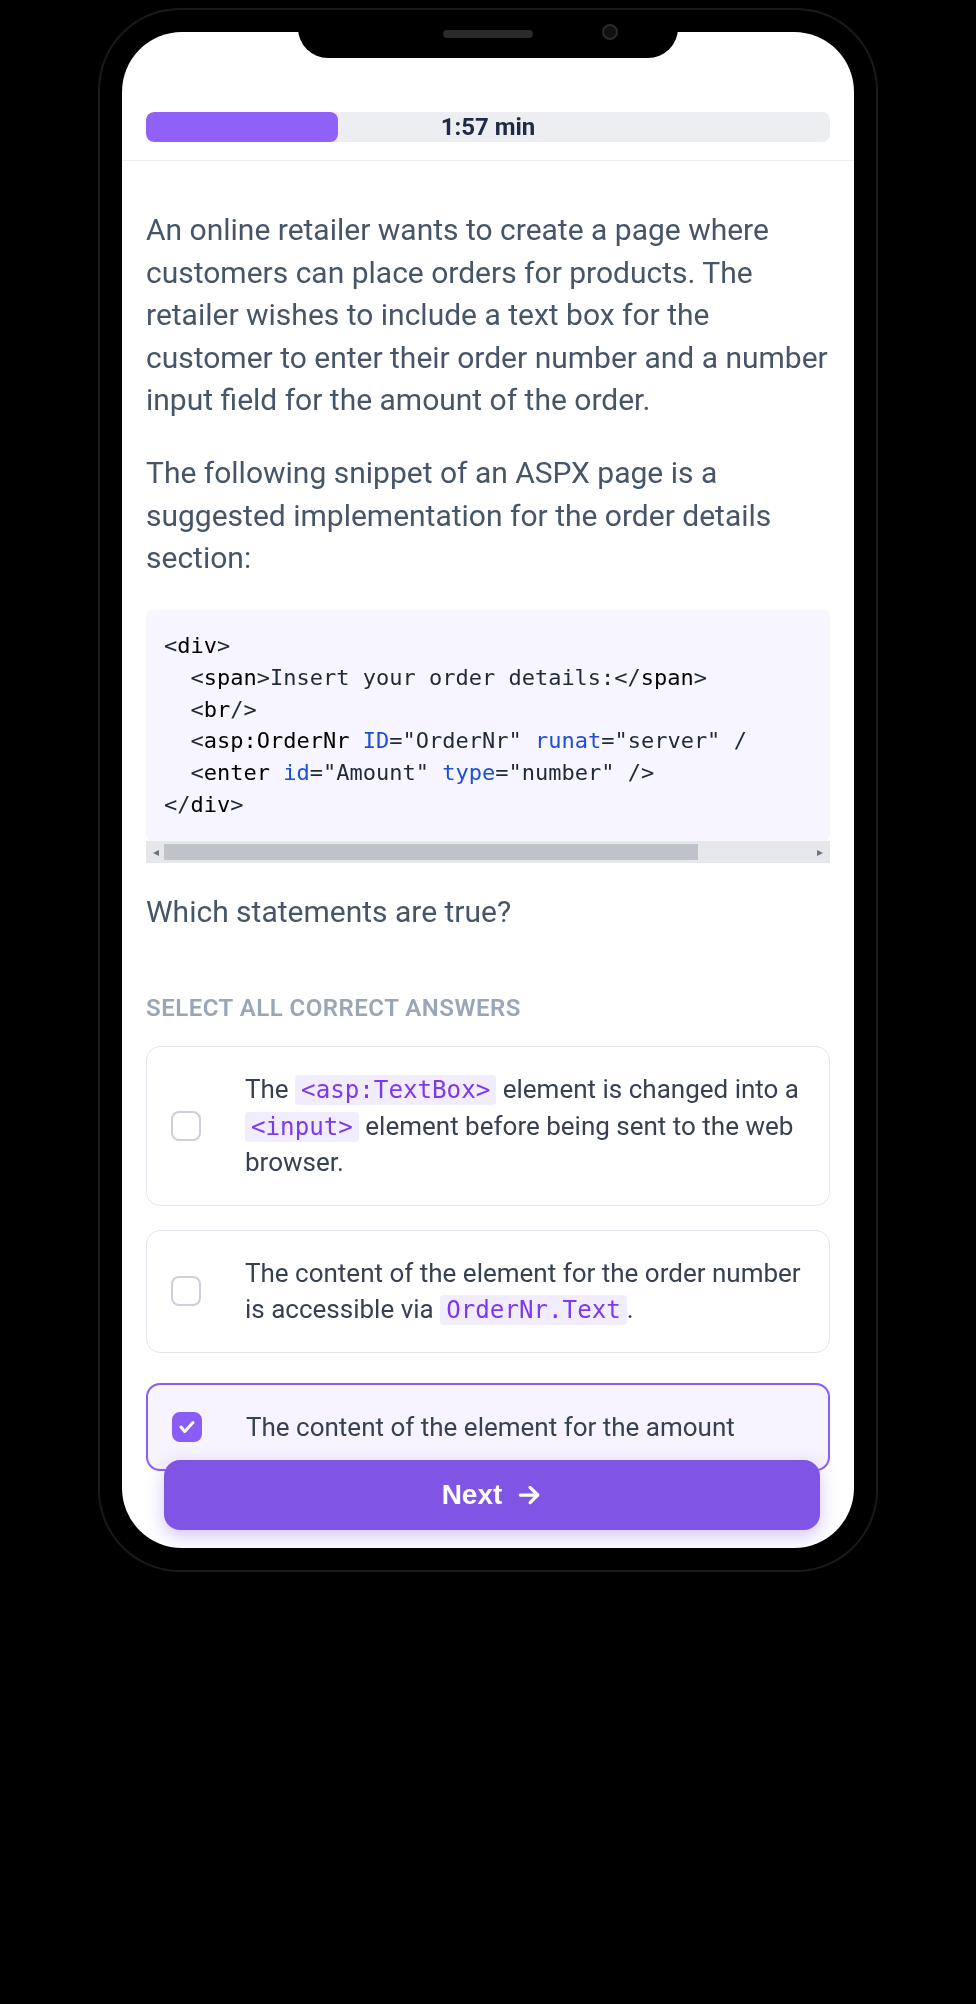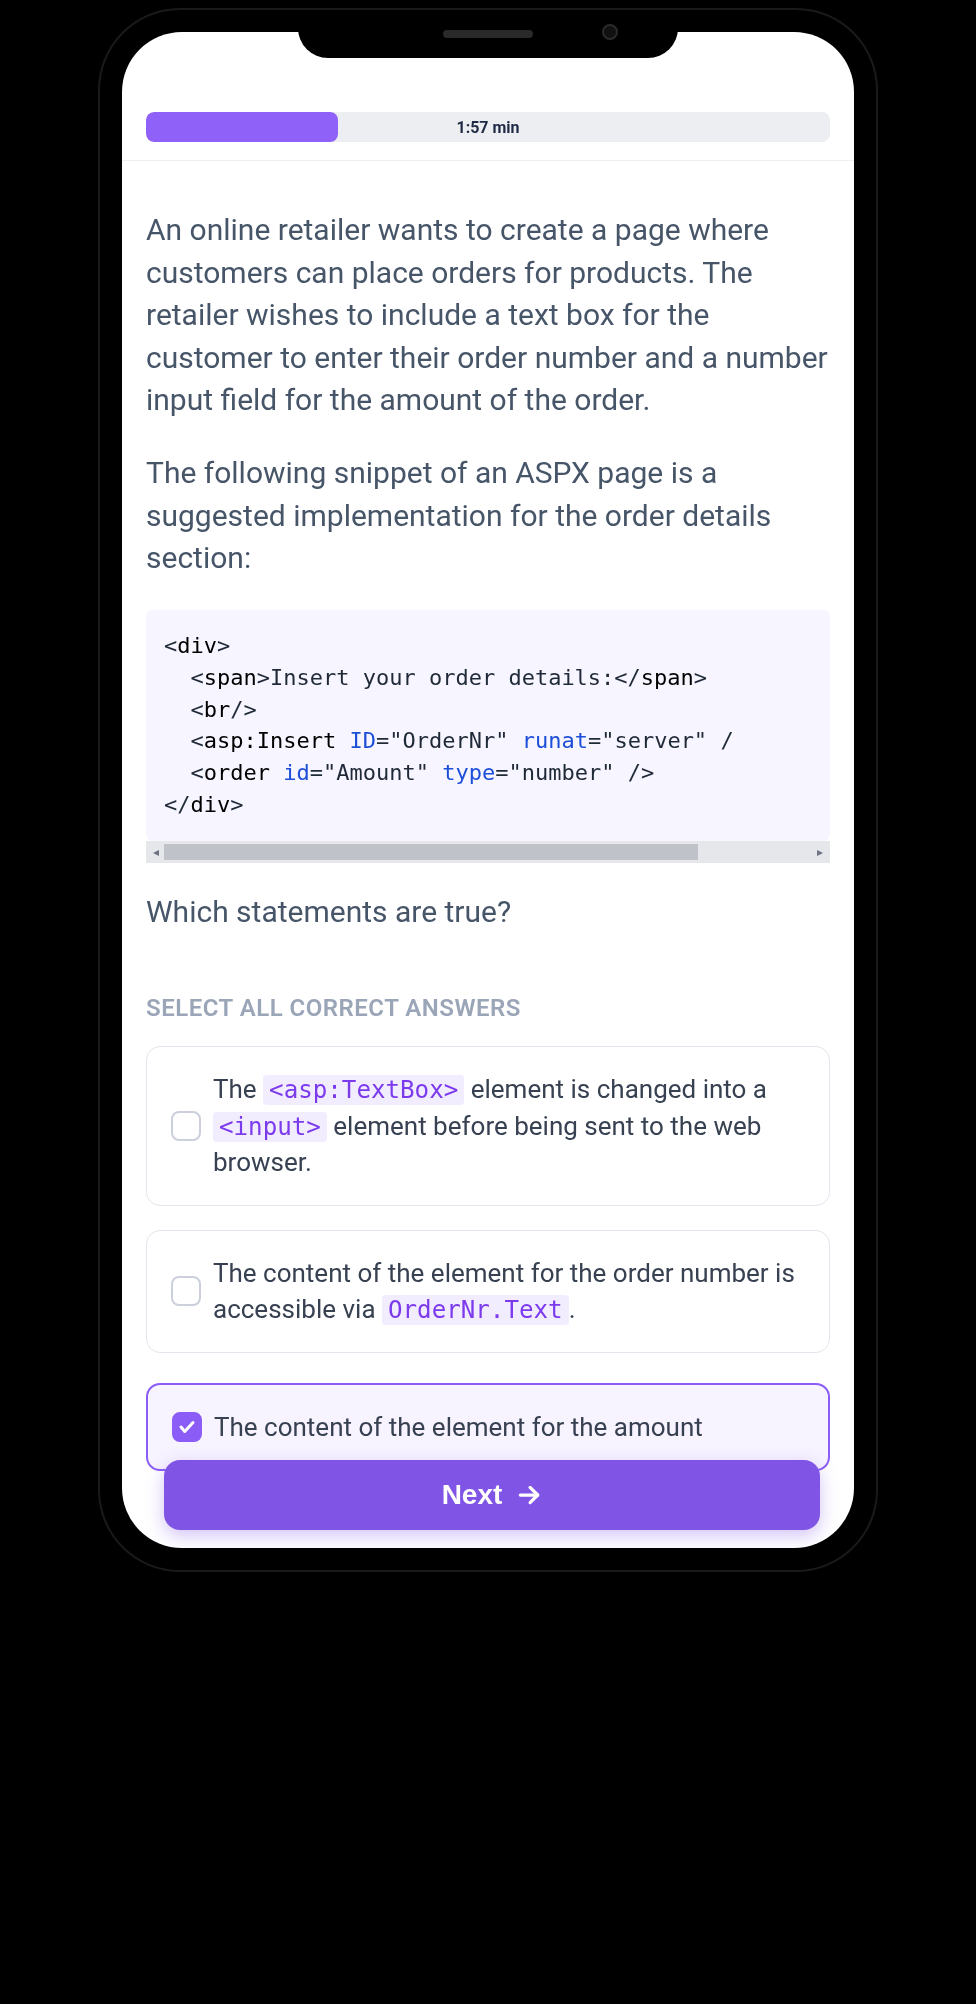--- a/index.html
+++ b/index.html
@@ -73,21 +73,21 @@
     background: #9061f9;
     border-radius: 8px;
   }
   .progress-label {
     position: absolute;
     left: 0; right: 0; top: 0; bottom: 0;
     display: flex;
     align-items: center;
     justify-content: center;
     font-weight: 700;
-    font-size: 16px;
+    font-size: 24px;
     color: #1f2a44;
   }
 
   .content {
     flex: 1;
     overflow: hidden;
     padding: 48px 24px 0 24px;
     color: #3a4763;
     position: relative;
   }
@@ -145,21 +145,21 @@
     color: #9aa5b8;
     margin: 60px 0 24px 0;
   }
 
   .option {
     border: 1px solid #e2e5ec;
     border-radius: 14px;
     padding: 24px 24px 24px 24px;
     display: flex;
     align-items: center;
-    gap: 12px;
+    gap: 44px;
     margin-bottom: 24px;
     background:#fff;
   }
   .option.selected {
     border: 2px solid #8b5cf6;
     background: #f7f3ff;
   }
   .checkbox {
     width: 30px;
     height: 30px;
@@ -231,22 +231,22 @@
 
     <div class="content">
 
       <p>An online retailer wants to create a page where customers can place orders for products. The retailer wishes to include a text box for the customer to enter their order number and a number input field for the amount of the order.</p>
       <p>The following snippet of an ASPX page is a suggested implementation for the order details section:</p>
 
       <div class="codeblock-wrap">
 <div class="codeblock"><span class="brkt">&lt;</span><span class="tag">div</span><span class="brkt">&gt;</span>
   <span class="brkt">&lt;</span><span class="tag">span</span><span class="brkt">&gt;</span><span class="txt">Insert your order details:</span><span class="brkt">&lt;/</span><span class="tag">span</span><span class="brkt">&gt;</span>
   <span class="brkt">&lt;</span><span class="tag">br</span><span class="brkt">/&gt;</span>
-  <span class="brkt">&lt;</span><span class="tag">asp:Insert</span> <span class="attr">ID</span><span class="brkt">=</span><span class="str">"OrderNr"</span> <span class="attr">runat</span><span class="brkt">=</span><span class="str">"server"</span> <span class="brkt">/</span>
-  <span class="brkt">&lt;</span><span class="tag">order</span> <span class="attr">id</span><span class="brkt">=</span><span class="str">"Amount"</span> <span class="attr">type</span><span class="brkt">=</span><span class="str">"number"</span> <span class="brkt">/&gt;</span>
+  <span class="brkt">&lt;</span><span class="tag">asp:OrderNr</span> <span class="attr">ID</span><span class="brkt">=</span><span class="str">"OrderNr"</span> <span class="attr">runat</span><span class="brkt">=</span><span class="str">"server"</span> <span class="brkt">/</span>
+  <span class="brkt">&lt;</span><span class="tag">enter</span> <span class="attr">id</span><span class="brkt">=</span><span class="str">"Amount"</span> <span class="attr">type</span><span class="brkt">=</span><span class="str">"number"</span> <span class="brkt">/&gt;</span>
 <span class="brkt">&lt;/</span><span class="tag">div</span><span class="brkt">&gt;</span></div>
       </div>
       <div class="hscroll">
         <span class="arrow">◂</span>
         <div class="thumb"></div>
         <span class="arrow">▸</span>
       </div>
 
       <p>Which statements are true?</p>
 

